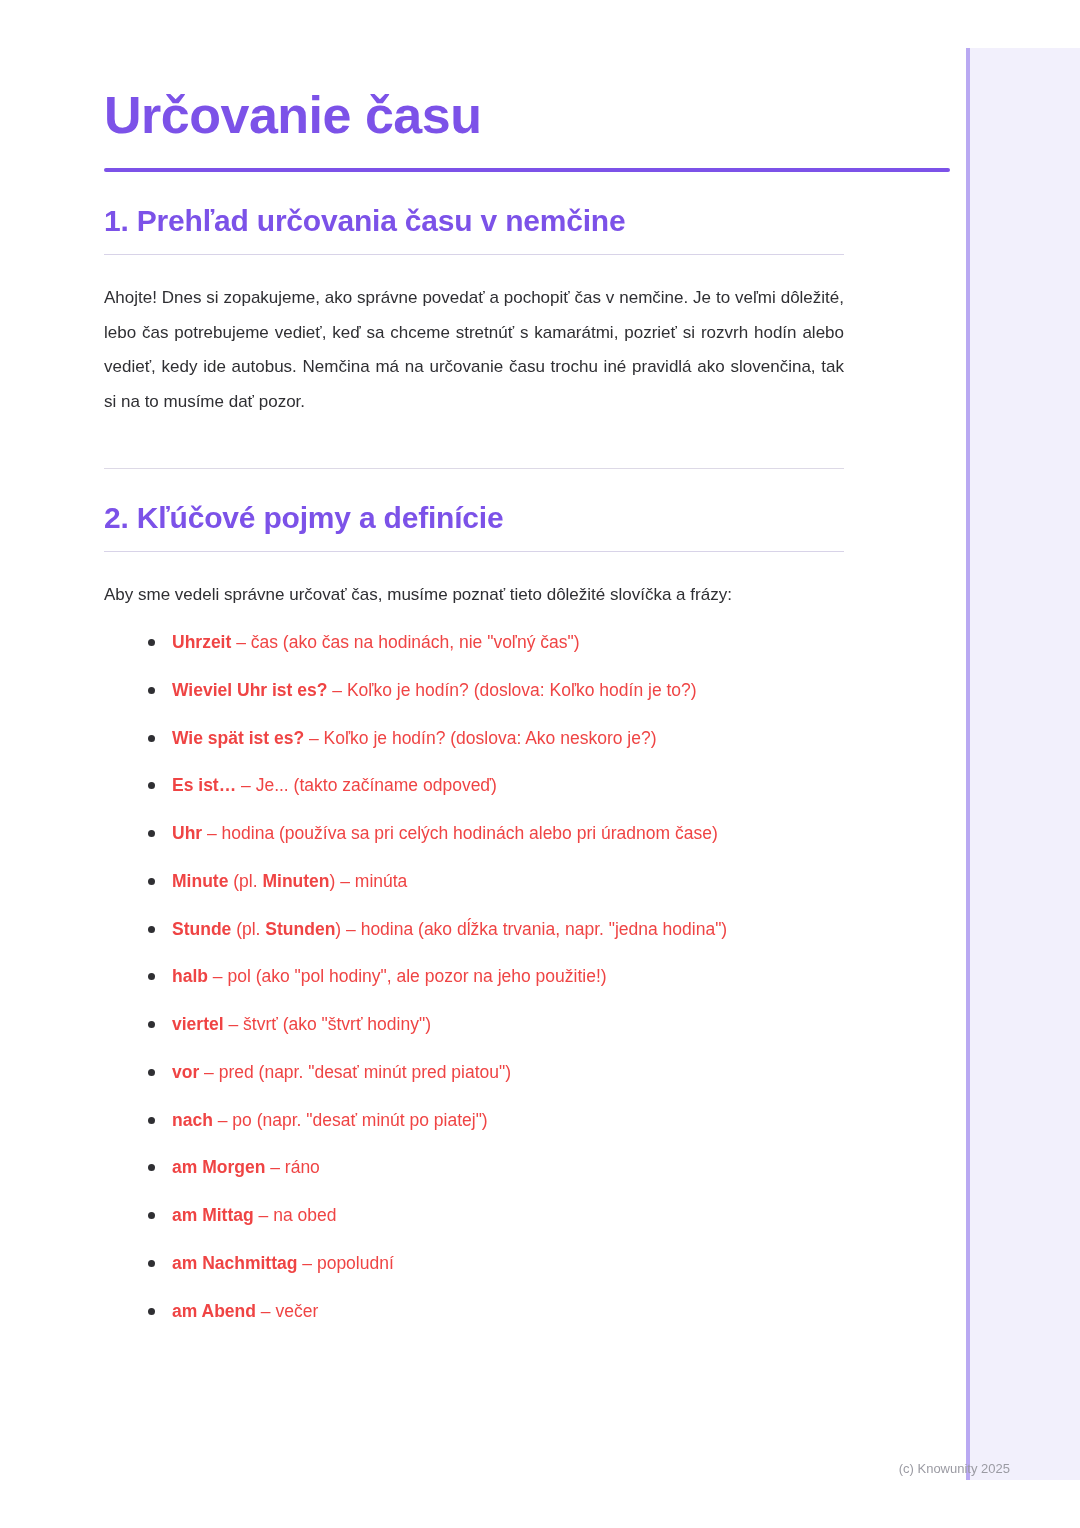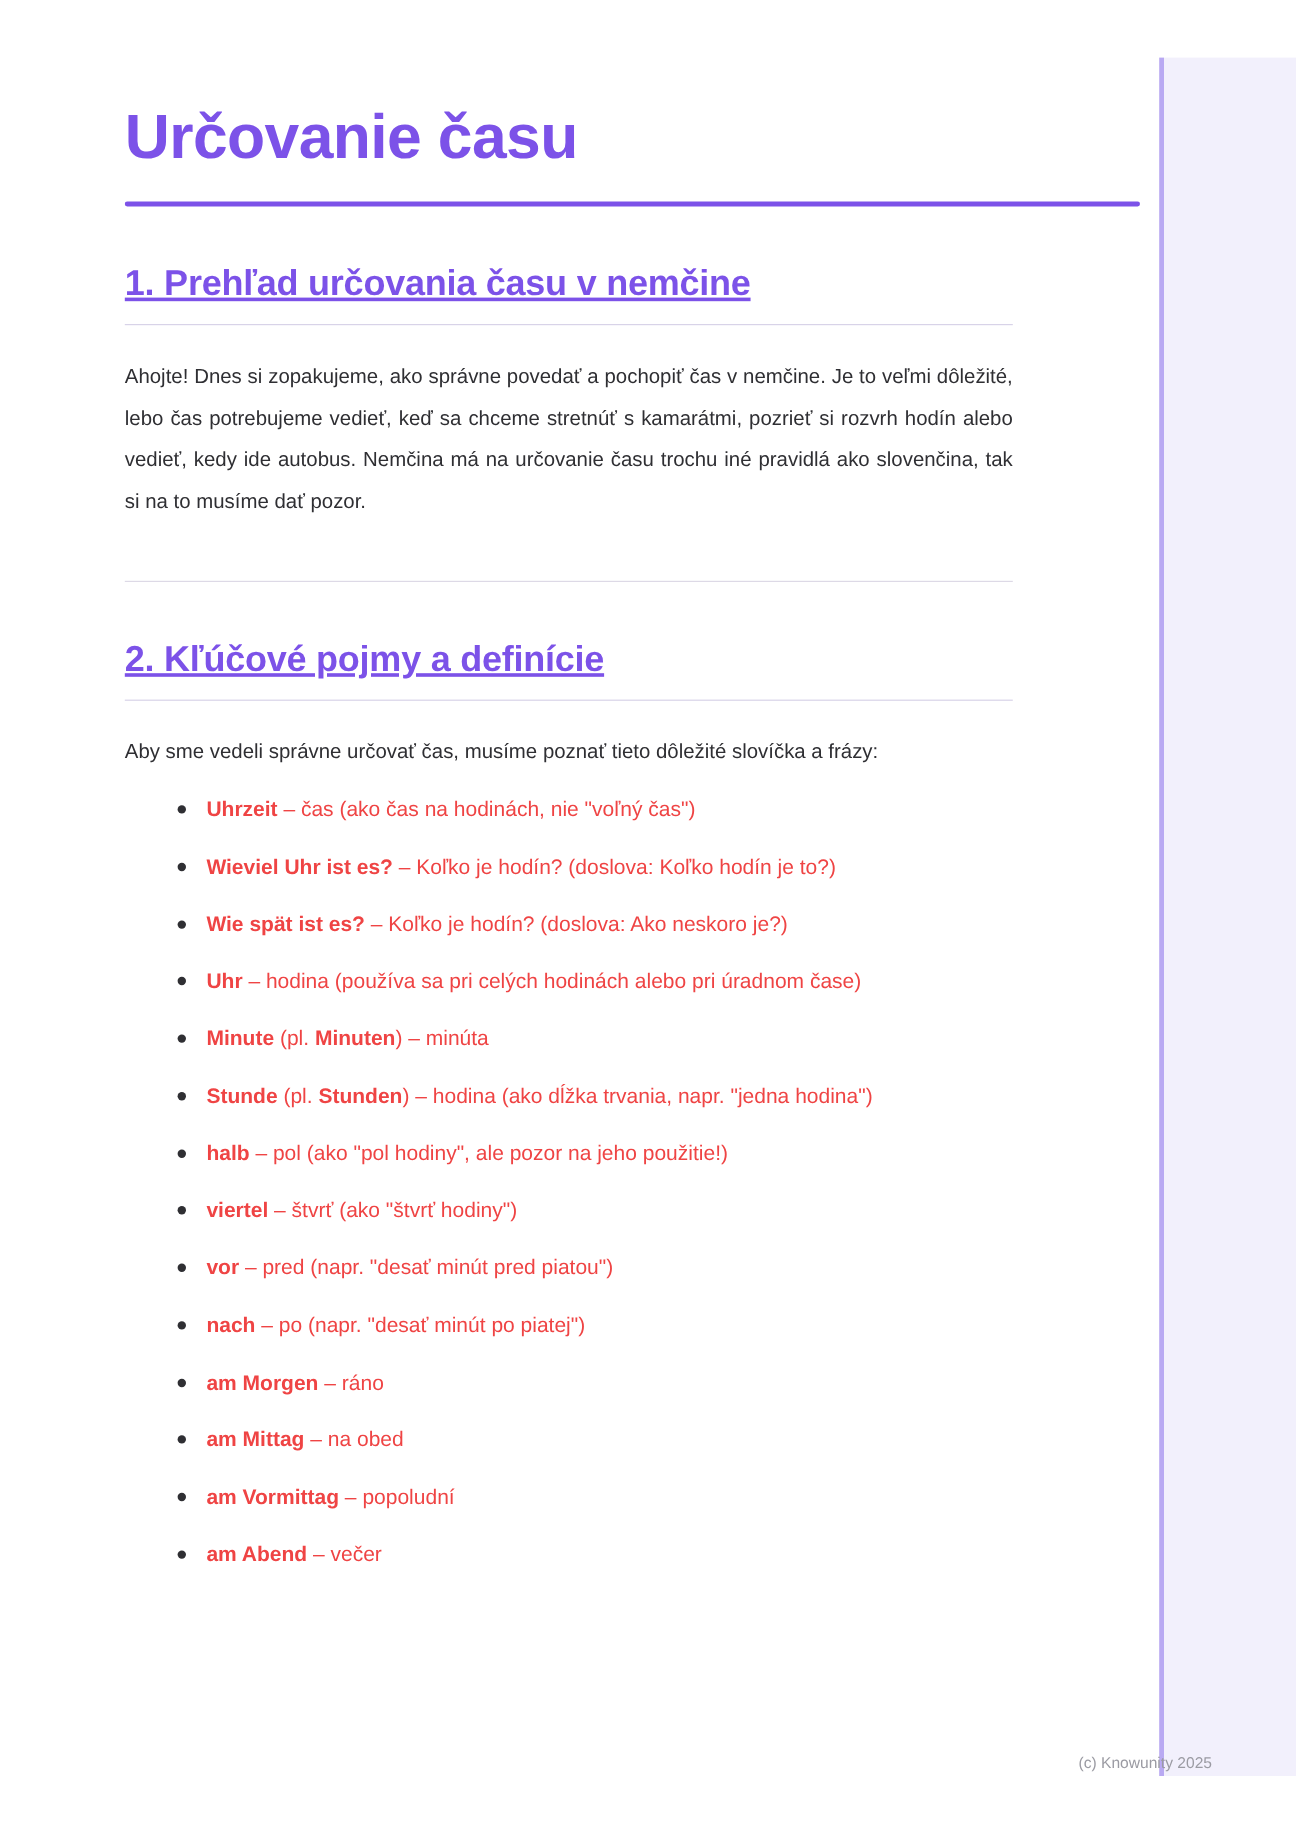--- a/index.html
+++ b/index.html
@@ -53,26 +53,25 @@
   }
   .title-rule {
     margin-top: 22px;
     height: 4px;
     width: 846px;
     background: #7c52e8;
     border-radius: 2px;
   }
   h2.section-title {
     margin: 0;
-    padding-top: 48px;
+    padding-top: 32px;
     font-size: 30px;
     font-weight: 700;
     color: #7c52e8;
     letter-spacing: -0.2px;
-    text-decoration: underline;
   }
   .section-rule {
     margin-top: 16px;
     height: 1px;
     width: 740px;
     background: #d8d3e8;
   }
   p.body-text {
     margin: 0;
     padding-top: 26px;
@@ -154,20 +153,23 @@
       <li>
         <b>Uhrzeit</b><span> – čas (ako čas na hodinách, nie "voľný čas")</span>
       </li>
       <li>
         <b>Wieviel Uhr ist es?</b><span> – Koľko je hodín? (doslova: Koľko hodín je to?)</span>
       </li>
       <li>
         <b>Wie spät ist es?</b><span> – Koľko je hodín? (doslova: Ako neskoro je?)</span>
       </li>
       <li>
+        <b>Es ist…</b><span> – Je... (takto začíname odpoveď)</span>
+      </li>
+      <li>
         <b>Uhr</b><span> – hodina (používa sa pri celých hodinách alebo pri úradnom čase)</span>
       </li>
       <li>
         <b>Minute</b><span> (pl. </span><b>Minuten</b><span>) – minúta</span>
       </li>
       <li>
         <b>Stunde</b><span> (pl. </span><b>Stunden</b><span>) – hodina (ako dĺžka trvania, napr. "jedna hodina")</span>
       </li>
       <li>
         <b>halb</b><span> – pol (ako "pol hodiny", ale pozor na jeho použitie!)</span>
@@ -181,21 +183,21 @@
       <li>
         <b>nach</b><span> – po (napr. "desať minút po piatej")</span>
       </li>
       <li>
         <b>am Morgen</b><span> – ráno</span>
       </li>
       <li>
         <b>am Mittag</b><span> – na obed</span>
       </li>
       <li>
-        <b>am Vormittag</b><span> – popoludní</span>
+        <b>am Nachmittag</b><span> – popoludní</span>
       </li>
       <li>
         <b>am Abend</b><span> – večer</span>
       </li>
     </ul>
 
   </div>
 
   <div class="footer-note">(c) Knowunity 2025</div>
 

